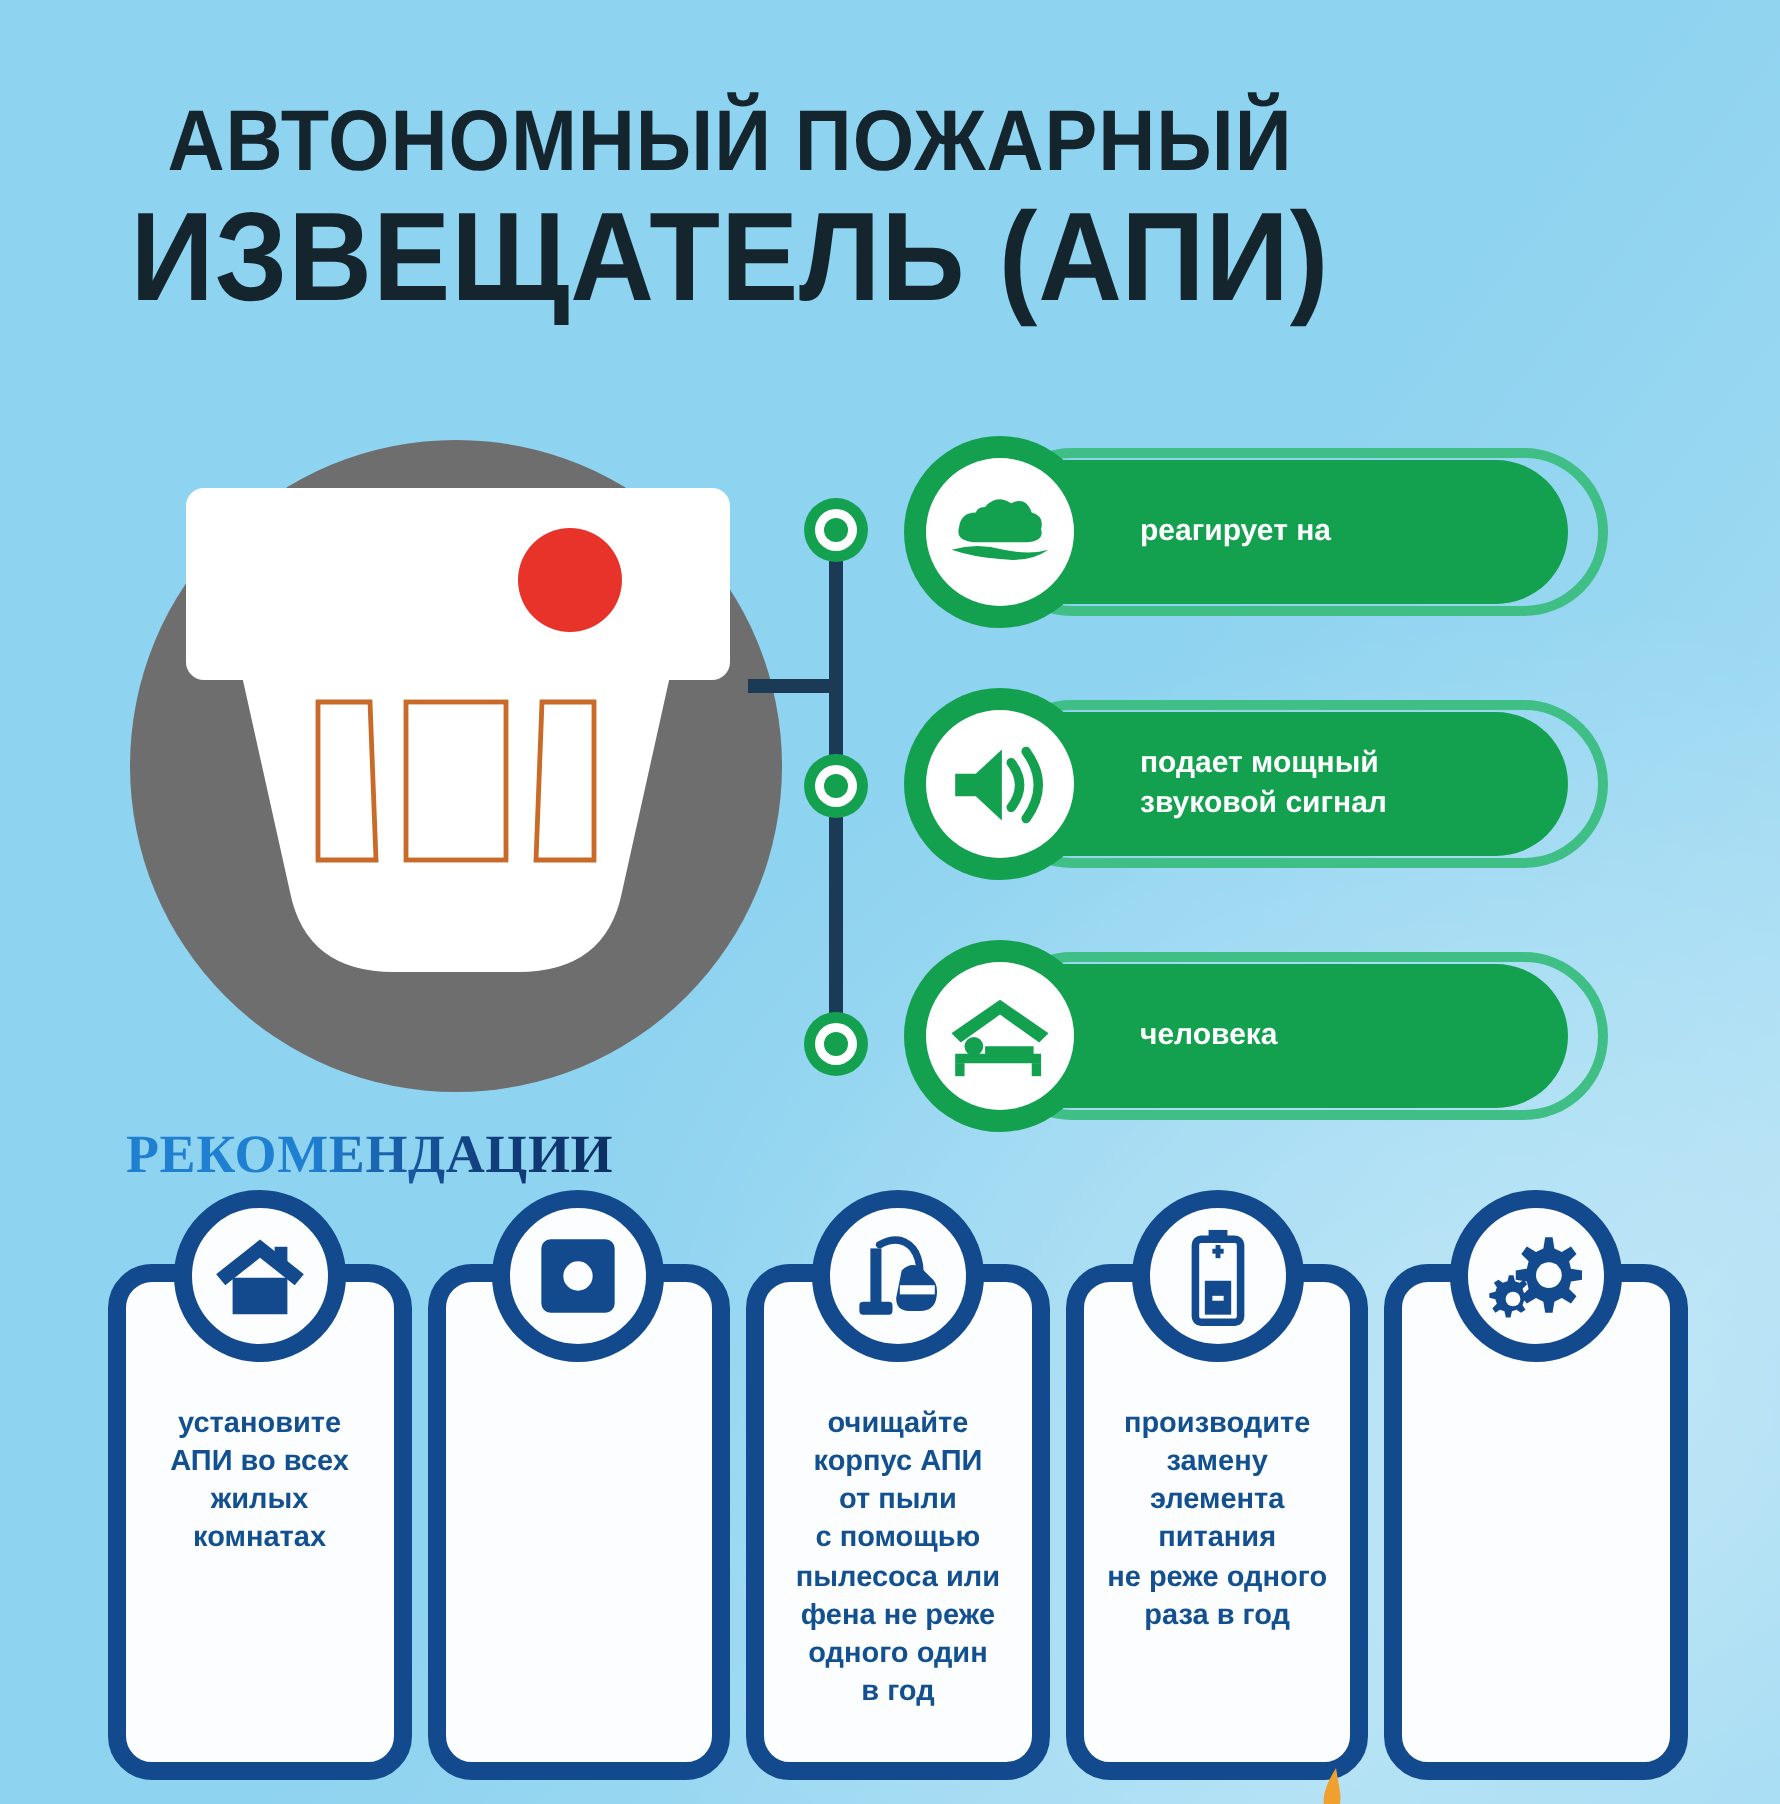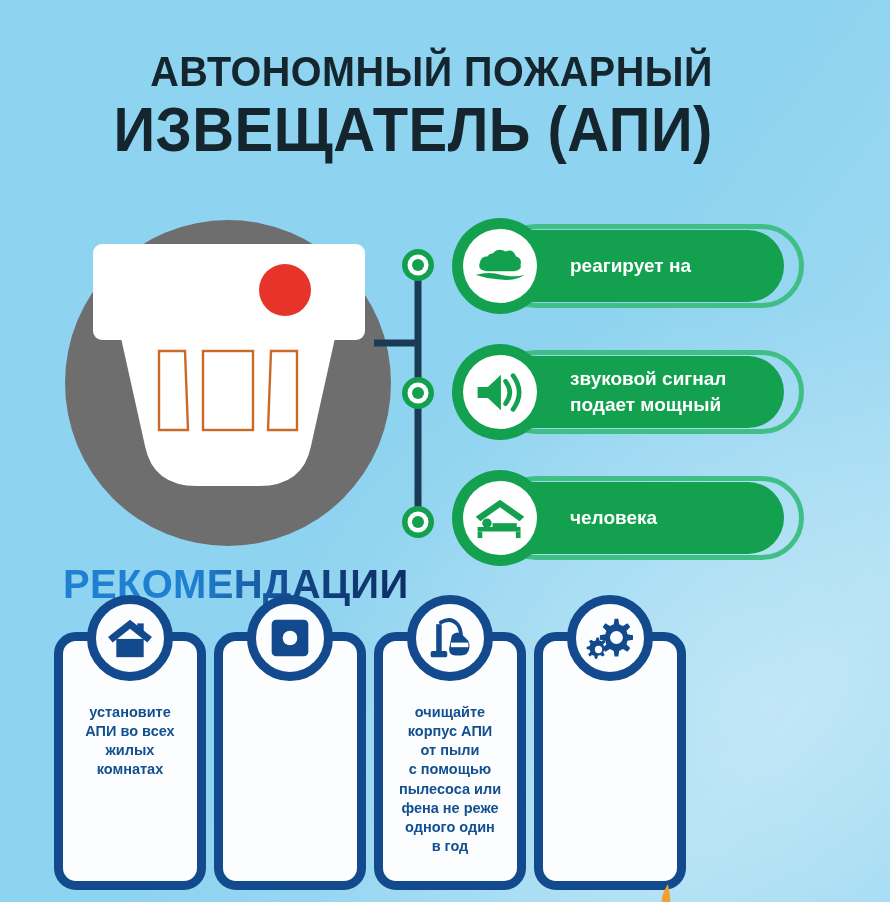--- a/index.html
+++ b/index.html
@@ -13,21 +13,21 @@
   
   .bg-wash{
     position:absolute; inset:0;
     background:
       radial-gradient(ellipse 700px 560px at 86% 78%, rgba(255,255,255,0.30) 0%, rgba(255,255,255,0.14) 42%, rgba(255,255,255,0) 72%),
       linear-gradient(128deg, rgba(255,255,255,0) 52%, rgba(255,255,255,0.22) 85%, rgba(255,255,255,0.10) 100%);
     pointer-events:none;
   }
 
   
-  .title-block{ position:absolute; top:50px; left:12px; width:730px; text-align:right; }
+  .title-block{ position:absolute; top:50px; left:0; width:730px; text-align:center; }
   .title-l1{
     font-size:43px; font-weight:bold; letter-spacing:.5px;
     color:#14252e; line-height:1.0;
     transform:scaleX(0.92); transform-origin:center;
   }
   .title-l2{
     font-size:63px; font-weight:bold; letter-spacing:.5px;
     color:#14252e; line-height:1.02; margin-top:4px;
     transform:scaleX(0.92); transform-origin:center;
   }
@@ -45,44 +45,44 @@
     position:absolute; left:42px; top:6px; width:310px; height:84px;
     border:5px solid #3fbf86; border-radius:42px; background:transparent;
   }
   .pill-inner{
     position:absolute; left:36px; top:12px; width:296px; height:72px;
     background:#13a150; border-radius:36px;
   }
   .pill-text{
     position:absolute; left:118px; top:13px; width:215px; height:70px;
     display:flex; flex-direction:column; justify-content:center;
-    color:#ffffff; font-size:19px; font-weight:bold; line-height:1.35;
+    color:#ffffff; font-size:15px; font-weight:bold; line-height:1.35;
     z-index:3;
   }
   .pill-icon{
     position:absolute; left:0; top:0; width:96px; height:96px;
     border-radius:50%; background:#13a150;
     display:flex; align-items:center; justify-content:center; z-index:4;
   }
   .pill-icon .disc{
     width:74px; height:74px; border-radius:50%; background:#ffffff;
     display:flex; align-items:center; justify-content:center;
   }
 
   
   .rec-head{
     position:absolute; left:63px; top:562px;
-    font-size:40px; font-weight:bold; letter-spacing:.3px;
+    font-size:27px; font-weight:bold; letter-spacing:.3px;
     background:linear-gradient(90deg,#1f7fd1 0%, #1f7fd1 38%, #12407f 72%, #0d2f63 100%);
-    -webkit-background-clip:text; background-clip:text; color:transparent;
+    -webkit-background-clip:text; background-clip:text; color:transparent;font-family:Liberation Serif, serif;
   }
 
   
   .cards{ position:absolute; left:54px; top:632px; width:790px; height:262px;
-          display:flex; gap:8px; }
+          display:flex; gap:8px;justify-content:space-between; }
   .card{
     position:relative; width:152px; height:258px;
     background:#fbfdff; border:9px solid #124a8d; border-radius:22px;
     padding:62px 7px 8px; text-align:center;
   }
   .card-icon{
     position:absolute; left:50%; top:-46px; transform:translateX(-50%);
     width:86px; height:86px; border-radius:50%;
     background:#fbfdff; border:9px solid #124a8d;
     display:flex; align-items:center; justify-content:center;
@@ -166,22 +166,22 @@
     <div class="pill-icon">
       <div class="disc">
         <svg viewBox="0 0 60 50" width="56" height="47">
           <path d="M6 19 L17 19 L31 6 L31 44 L17 31 L6 31 Z" fill="#13a150"></path>
           <path d="M36 13 Q45 25 36 37" stroke="#13a150" stroke-width="5" fill="none" stroke-linecap="round"></path>
           <path d="M44 7 Q57 25 44 43" stroke="#13a150" stroke-width="5" fill="none" stroke-linecap="round"></path>
         </svg>
       </div>
     </div>
     <div class="pill-text">
+      <span>подает мощный</span>
       <span>звуковой сигнал</span>
-      <span>подает мощный</span>
     </div>
   </div>
 
   <div class="pill" style="top:252px;">
     <div class="pill-outer"></div>
     <div class="pill-inner"></div>
     <div class="pill-icon">
       <div class="disc">
         <svg viewBox="0 0 60 50" width="56" height="47">
           <path d="M30 5 L56 23 L51 28 L30 13 L9 28 L4 23 Z" fill="#13a150"></path>
@@ -239,20 +239,38 @@
     <div class="card-text">очищайте
 корпус АПИ
 от пыли
 с помощью
 пылесоса или
 фена не реже
 одного один
 в год</div>
   </div>
 
+  <div class="card">
+    <div class="card-icon">
+      <svg viewBox="0 0 34 52" width="32" height="49">
+        <rect x="12" y="1" width="10" height="5" fill="#124a8d"></rect>
+        <rect x="5" y="6" width="24" height="44" rx="3" fill="none" stroke="#124a8d" stroke-width="4"></rect>
+        <rect x="14" y="11" width="6" height="2.6" fill="#124a8d"></rect>
+        <rect x="15.7" y="9" width="2.6" height="7" fill="#124a8d"></rect>
+        <rect x="10" y="28" width="14" height="18" fill="#124a8d"></rect>
+        <rect x="14" y="36" width="6" height="2.6" fill="#fbfdff"></rect>
+      </svg>
+    </div>
+    <div class="card-text">производите
+замену
+элемента
+питания
+не реже одного
+раза в год</div>
+  </div>
 
   <div class="card">
     <div class="card-icon">
       <svg viewBox="0 0 52 50" width="48" height="46">
         <g fill="#124a8d">
           <path d="M31 4 L35 4 L36 10 L40 12 L45 9 L48 13 L44 17 L45 21 L51 22 L51 27 L45 28 L44 32 L48 36 L45 40 L40 37 L36 39 L35 45 L31 45 L30 39 L26 37 L21 40 L18 36 L22 32 L21 28 L15 27 L15 22 L21 21 L22 17 L18 13 L21 9 L26 12 L30 10 Z"></path>
           <circle cx="33" cy="24.5" r="7" fill="#fbfdff"></circle>
           <path d="M13 29 L16 29 L17 33 L20 34 L23 32 L25 35 L22 38 L23 41 L27 42 L27 45 L23 46 L22 49 L24 52 L21 54 L18 52 L15 53 L14 57 L11 57 L10 53 L7 52 L4 54 L2 51 L5 48 L4 45 L0 44 L0 41 L4 40 L5 37 L3 34 L6 32 L9 34 L12 33 Z" transform="translate(-1,-14) scale(0.82) translate(2,18)"></path>
           <circle cx="13.5" cy="37.5" r="4" fill="#fbfdff"></circle>
         </g>

